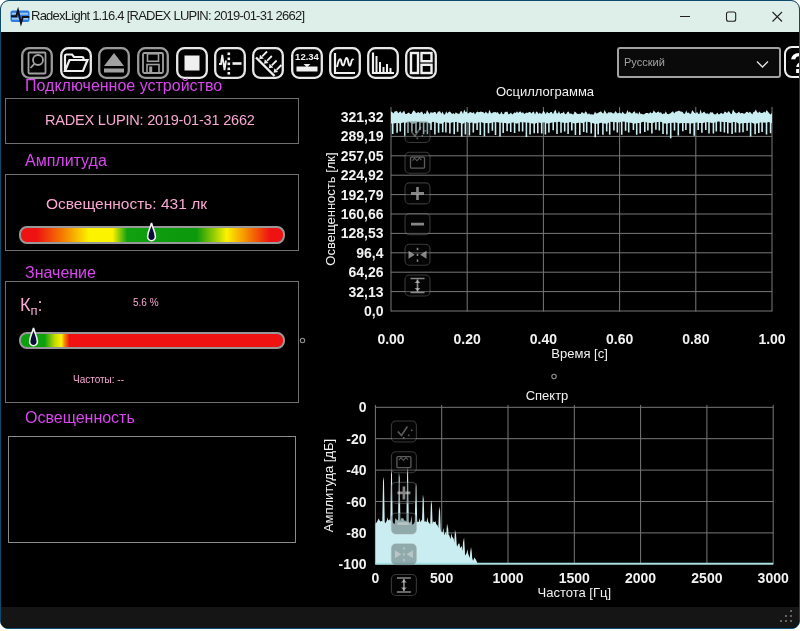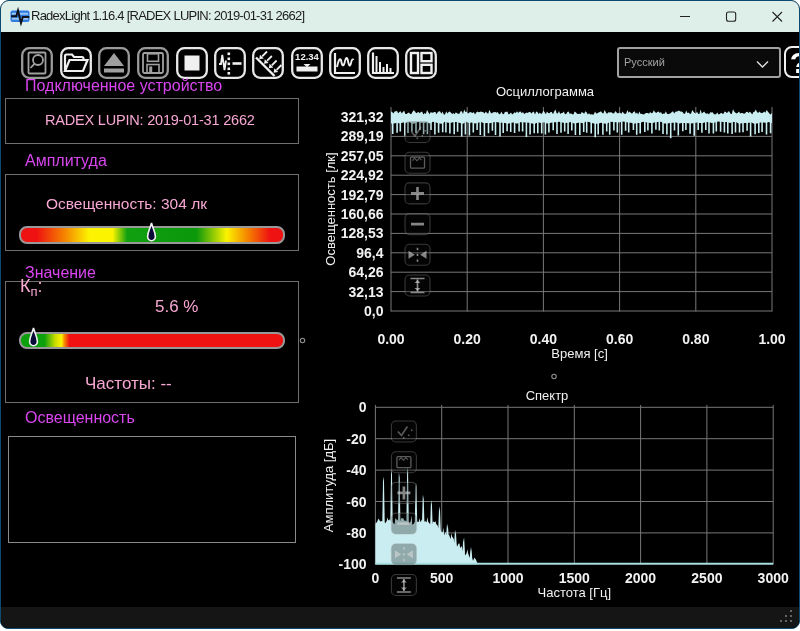--- a/index.html
+++ b/index.html
@@ -120,35 +120,35 @@
     </div>
     <div style="position:absolute;left:766.5px;top:1.5px;width:31px;height:32px;border:2px solid #f0f0f0;border-radius:8px;color:#fff;font-size:30px;font-weight:bold;text-align:center;line-height:30px">?</div>
   </div>
 
   <div class="lbl" style="top:76px">Подключенное устройство</div>
   <div class="box" style="top:97px;height:46px"></div>
   <div class="bt" style="left:32px;top:111px;font-size:14.5px;letter-spacing:-0.2px">RADEX LUPIN: 2019-01-31 2662</div>
 
   <div class="lbl" style="top:151px">Амплитуда</div>
   <div class="box" style="top:173px;height:77px"></div>
-  <div class="bt" style="left:33px;top:194px;font-size:15.5px">Освещенность: 304 лк</div>
+  <div class="bt" style="left:33px;top:194px;font-size:15.5px">Освещенность: 431 лк</div>
   <div class="bar" style="top:225px;background:linear-gradient(90deg,#ee1212 0%,#ee1212 6%,#f57d00 16%,#fbf300 26%,#fbf300 35%,#10a010 40.5%,#0b980b 67%,#fbf300 78.5%,#f57d00 87%,#ee1212 95%)"></div>
   <svg width="11" height="23" viewBox="0 0 11 23" style="position:absolute;left:144.5px;top:220.5px">
 <path d="M5.5,1 C6.6,6 9.4,9.5 9.4,14.8 A3.9,3.9 0 1 1 1.6,14.8 C1.6,9.5 4.4,6 5.5,1 Z" fill="#0a0a38" stroke="#f2f2f2" stroke-width="1.6"></path>
     </svg>
 
   <div class="lbl" style="top:263px">Значение</div>
   <div class="box" style="top:280px;height:122px"></div>
-  <div class="bt" style="left:7px;top:275px;font-size:18px">К<span style="font-size:13px;vertical-align:-4px">п</span>:</div>
-  <div class="bt" style="left:142px;top:296px;font-size:17px">5.6 %</div>
+  <div class="bt" style="left:7px;top:294px;font-size:18px">К<span style="font-size:13px;vertical-align:-4px">п</span>:</div>
+  <div class="bt" style="left:120px;top:296px;font-size:10px">5.6 %</div>
   <div class="bar" style="top:331px;height:17px;background:linear-gradient(90deg,#0da00d 0%,#0da00d 9%,#c8dc00 13%,#fbf300 15.5%,#f89000 16.5%,#f01212 18.5%,#ee1212 100%)"></div>
   <svg width="11" height="23" viewBox="0 0 11 23" style="position:absolute;left:26.5px;top:326px">
 <path d="M5.5,1 C6.6,6 9.4,9.5 9.4,14.8 A3.9,3.9 0 1 1 1.6,14.8 C1.6,9.5 4.4,6 5.5,1 Z" fill="#0a0a38" stroke="#f2f2f2" stroke-width="1.6"></path>
     </svg>
-  <div class="bt" style="left:72px;top:373px;font-size:17px">Частоты: --</div>
+  <div class="bt" style="left:60px;top:373px;font-size:10px">Частоты: --</div>
 
   <div class="lbl" style="top:408px">Освещенность</div>
   <div class="box" style="left:7px;top:435px;width:288px;height:107px;border-color:#8a8a8a"></div>
 
   <div id="statusbar">
     <svg width="16" height="16" viewBox="0 0 16 16" style="position:absolute;right:4px;top:2px">
       <g fill="#636363">
           <rect x="11" y="1" width="2" height="2"></rect>
           <rect x="11" y="6" width="2" height="2"></rect>
           <rect x="11" y="11" width="2" height="2"></rect>

